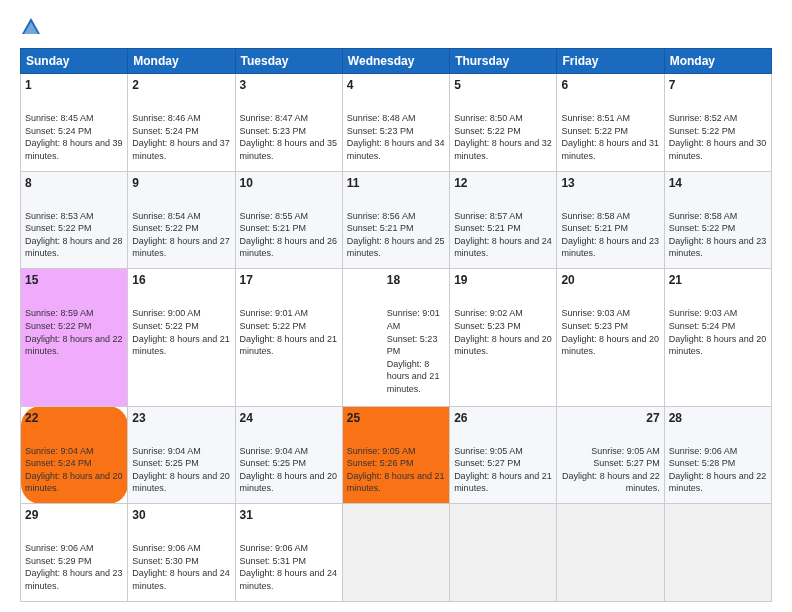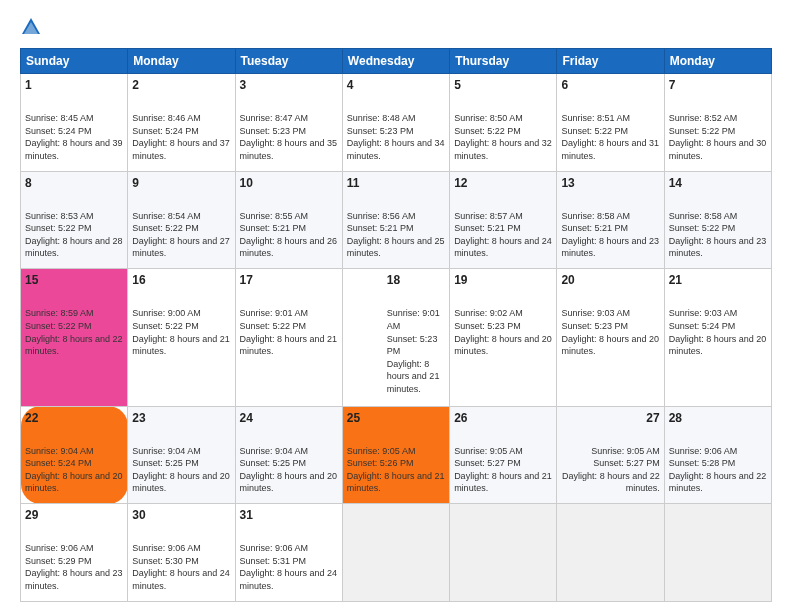--- a/index.html
+++ b/index.html
@@ -192,21 +192,21 @@
           <td style="background: rgb(245, 247, 250);">
             <span class="day-num">13</span>
             <div class="day-info">Sunrise: 8:58 AM<br>Sunset: 5:21 PM<br>Daylight: 8 hours and 23 minutes.</div>
           </td>
           <td style="background: rgb(245, 247, 250);">
             <span class="day-num">14</span>
             <div class="day-info">Sunrise: 8:58 AM<br>Sunset: 5:22 PM<br>Daylight: 8 hours and 23 minutes.</div>
           </td>
         </tr>
         <tr>
-          <td style="background: #ec4899;">
+          <td style="background: #f0abfc;">
             <span class="day-num">15</span>
             <div class="day-info">Sunrise: 8:59 AM<br>Sunset: 5:22 PM<br>Daylight: 8 hours and 22 minutes.</div>
           </td>
           <td style="background: rgb(255, 255, 255);">
             <span class="day-num">16</span>
             <div class="day-info">Sunrise: 9:00 AM<br>Sunset: 5:22 PM<br>Daylight: 8 hours and 21 minutes.</div>
           </td>
           <td style="background: rgb(255, 255, 255);">
             <span class="day-num">17</span>
             <div class="day-info">Sunrise: 9:01 AM<br>Sunset: 5:22 PM<br>Daylight: 8 hours and 21 minutes.</div>

